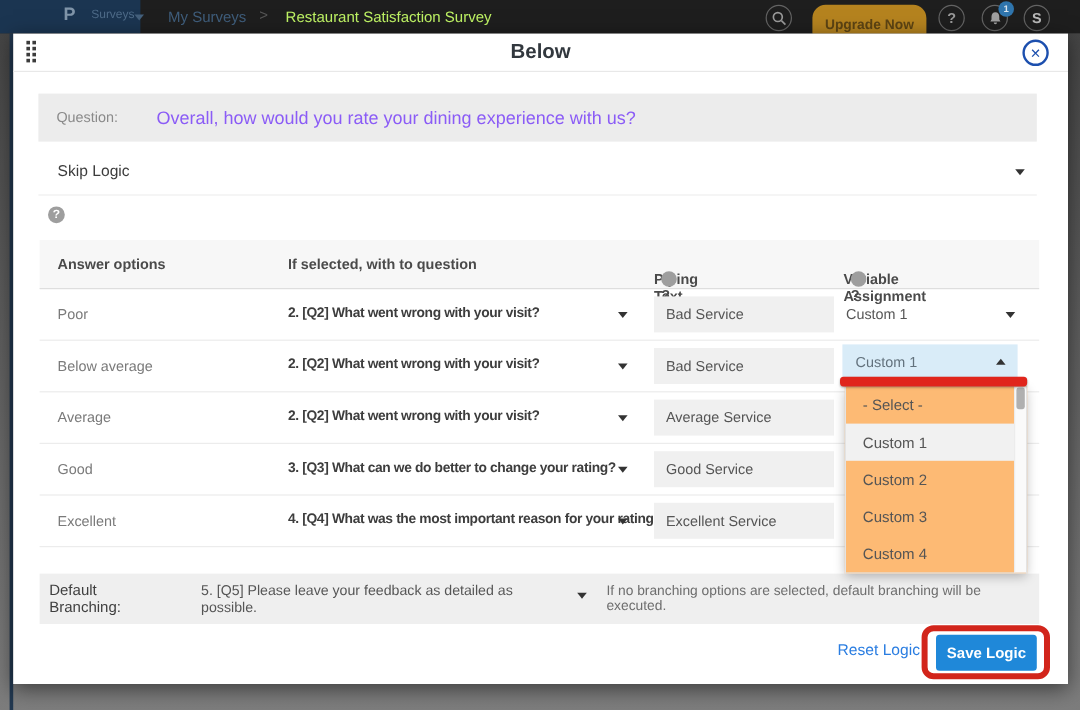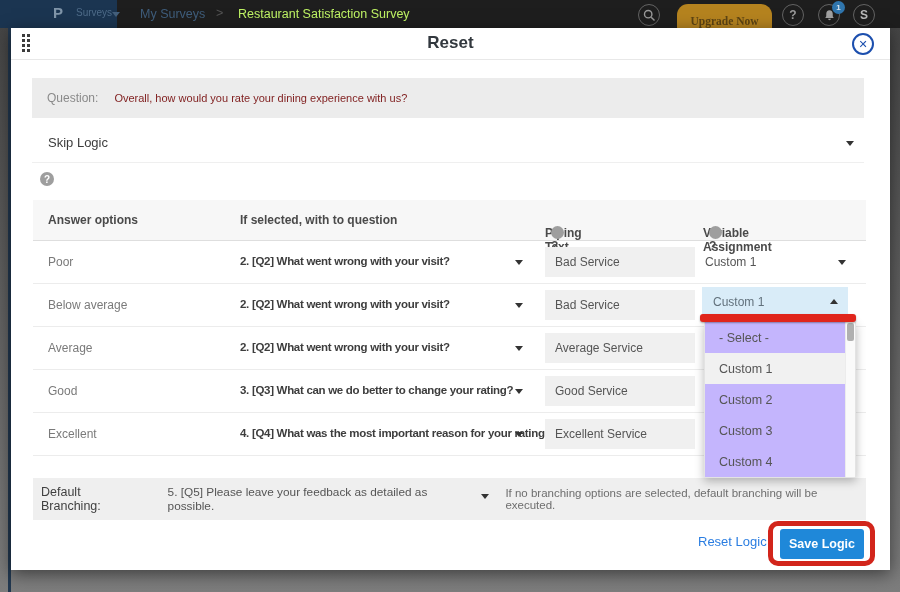--- a/index.html
+++ b/index.html
@@ -12,21 +12,21 @@
   .logo{position:absolute;left:53px;top:4px;font-size:15px;font-weight:bold;color:#8095a9;}
   .nav-surveys{position:absolute;left:76px;top:7px;font-size:10px;color:#4e6b88;}
   .tb-caret{position:absolute;left:112px;top:12px;width:0;height:0;
             border-left:4px solid transparent;border-right:4px solid transparent;border-top:5px solid #44607c;}
   .bc1{position:absolute;left:140px;top:7px;font-size:12.5px;color:#3f5d7b;}
   .bc-sep{position:absolute;left:216px;top:6px;font-size:12.5px;color:#555;}
   .bc2{position:absolute;left:238px;top:7px;font-size:12.5px;color:#bef264;}
   .circle-btn{position:absolute;top:4px;width:22px;height:22px;border:1.5px solid #636363;
               border-radius:50%;box-sizing:border-box;display:flex;align-items:center;justify-content:center;}
   .upgrade{position:absolute;left:677px;top:4px;width:95px;height:34px;background:#b5831f;border-radius:11px;
-           color:#5d4413;font-weight:bold;font-size:11.5px;display:flex;align-items:center;justify-content:center;font-family:Liberation Serif, serif;}
+           color:#5d4413;font-weight:bold;font-size:11.5px;display:flex;align-items:center;justify-content:center;}
   .badge{position:absolute;left:832px;top:1px;width:13px;height:13px;border-radius:50%;background:#2f75ad;
          color:#d8e4ee;font-size:8px;font-weight:bold;display:flex;align-items:center;justify-content:center;z-index:3;}
   .help-q{color:#9a9a9a;font-size:12px;font-weight:bold;}
   .avatar-s{color:#b9b9b9;font-size:12px;font-weight:bold;}
 
   
   .backdrop{position:absolute;left:0;top:28px;width:900px;height:564px;
             background:linear-gradient(#454545,#7d7d7d);}
   .sliver{position:absolute;left:8px;top:28px;width:3px;height:564px;background:#223850;}
 
@@ -37,21 +37,21 @@
   .grip{position:absolute;left:11px;top:6px;display:grid;grid-template-columns:3px 3px;grid-auto-rows:3px;gap:2px;cursor:move;}
   .grip i{background:#3c3c3c;}
   .m-title{position:absolute;left:0;top:5px;width:100%;text-align:center;font-size:17px;font-weight:bold;color:#32383e;}
   .m-close{position:absolute;right:16px;top:5px;width:22px;height:22px;border:2px solid #1c4fae;border-radius:50%;
            box-sizing:border-box;color:#1c4fae;font-size:11px;font-weight:bold;
            display:flex;align-items:center;justify-content:center;cursor:pointer;}
 
   .q-bar{position:absolute;left:21px;top:50px;width:832px;height:40px;background:#ececec;
          display:flex;align-items:center;}
   .q-label{margin-left:15px;font-size:12px;color:#8a8a8a;}
-  .q-text{margin-left:16px;font-size:11px;color:#7f1d1d;}
+  .q-text{margin-left:32px;font-size:15px;color:#8b5cf6;}
 
   .skip-row{position:absolute;left:21px;top:96px;width:832px;height:38px;border-bottom:1px solid #efefef;cursor:pointer;}
   .skip-label{position:absolute;left:16px;top:11px;font-size:13px;color:#3c3c3c;}
   .skip-caret{position:absolute;right:10px;top:17px;width:0;height:0;
               border-left:4px solid transparent;border-right:4px solid transparent;border-top:5px solid #333;}
 
   .help-icon{position:absolute;width:14px;height:14px;border-radius:50%;background:#9e9e9e;color:#fff;
              font-size:10px;font-weight:bold;display:flex;align-items:center;justify-content:center;cursor:pointer;}
   .help-lone{left:29px;top:144px;}
   .hdr-help{position:relative;display:inline-block;width:13px;height:13px;font-size:9px;top:2px;margin-left:6px;}
@@ -72,21 +72,21 @@
   .c-vcaret{position:absolute;left:805px;top:19px;width:0;height:0;
             border-left:4px solid transparent;border-right:4px solid transparent;border-top:5px solid #333;}
 
   
   .var-trigger{position:absolute;left:691px;top:259px;width:146px;height:30px;background:#d9ecf8;cursor:pointer;}
   .var-trigger .txt{position:absolute;left:11px;top:8px;font-size:12px;color:#62717c;}
   .var-trigger .up{position:absolute;right:10px;top:12px;width:0;height:0;
                    border-left:4px solid transparent;border-right:4px solid transparent;border-bottom:5px solid #333;}
   .red-underline{position:absolute;left:689px;top:286px;width:156px;height:8px;background:#e0251c;
                  border-radius:3px;box-shadow:0 1px 2px rgba(0,0,0,.35);z-index:6;}
-  .dd-panel{position:absolute;left:693px;top:294px;width:152px;height:156px;background:#c4b5fd;
+  .dd-panel{position:absolute;left:693px;top:294px;width:152px;height:156px;background:#fdba74;
             border:1px solid #e3e3e3;border-top:none;box-sizing:border-box;
             box-shadow:0 3px 9px rgba(0,0,0,.28);z-index:5;}
   .dd-opt{position:relative;height:31px;font-size:12.5px;color:#555;cursor:pointer;
           display:flex;align-items:center;padding-left:14px;}
   .dd-opt.hl{background:#f1f1f1;}
   .dd-scroll{position:absolute;right:0;top:0;width:9px;height:100%;background:#fafafa;border-left:1px solid #ececec;}
   .dd-thumb{position:absolute;right:1px;top:1px;width:7px;height:18px;background:#b0b0b0;border-radius:2px;cursor:pointer;}
 
   
   .def-bar{position:absolute;left:22px;top:450px;width:833px;height:42px;background:#efefef;
@@ -149,21 +149,21 @@
       <div class="grip">
         <i></i>
           <i></i>
           <i></i>
           <i></i>
           <i></i>
           <i></i>
           <i></i>
           <i></i>
       </div>
-      <div class="m-title">Reset</div>
+      <div class="m-title">Below</div>
       <div class="m-close">
         <span>✕</span>
       </div>
     </div>
 
     <div class="q-bar">
       <span class="q-label">Question:</span>
       <span class="q-text">Overall, how would you rate your dining experience with us?</span>
     </div>
 

